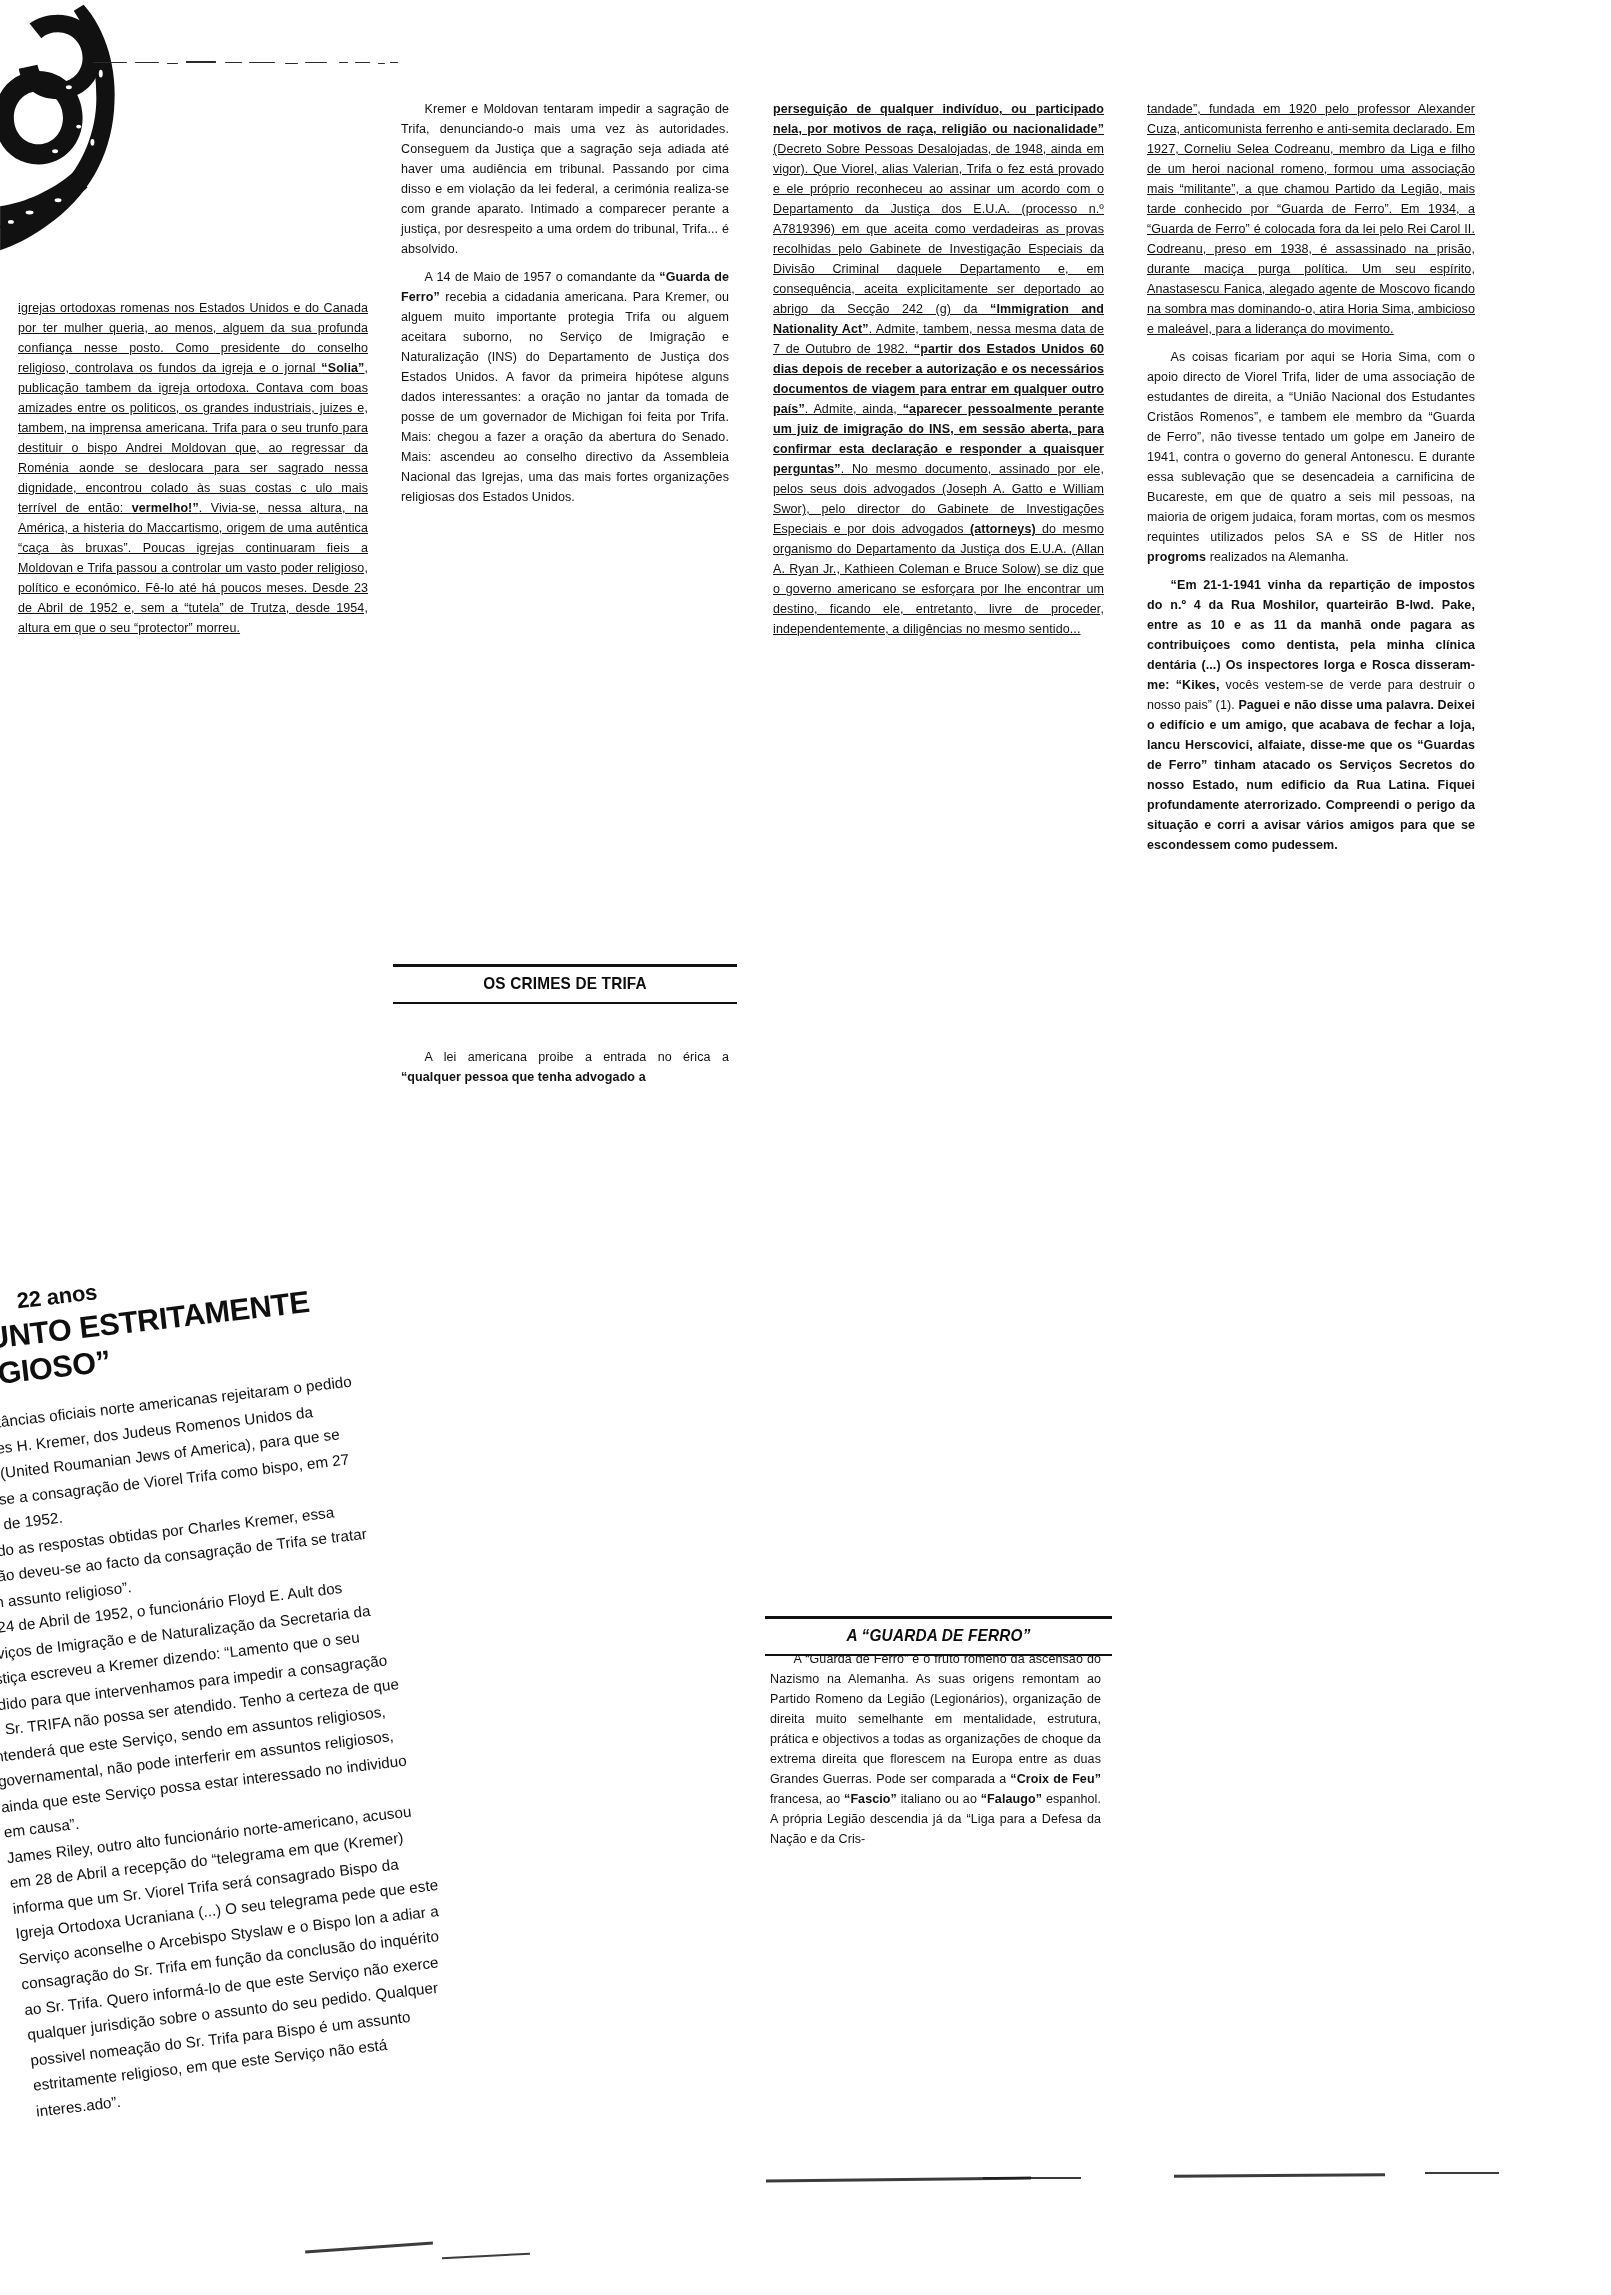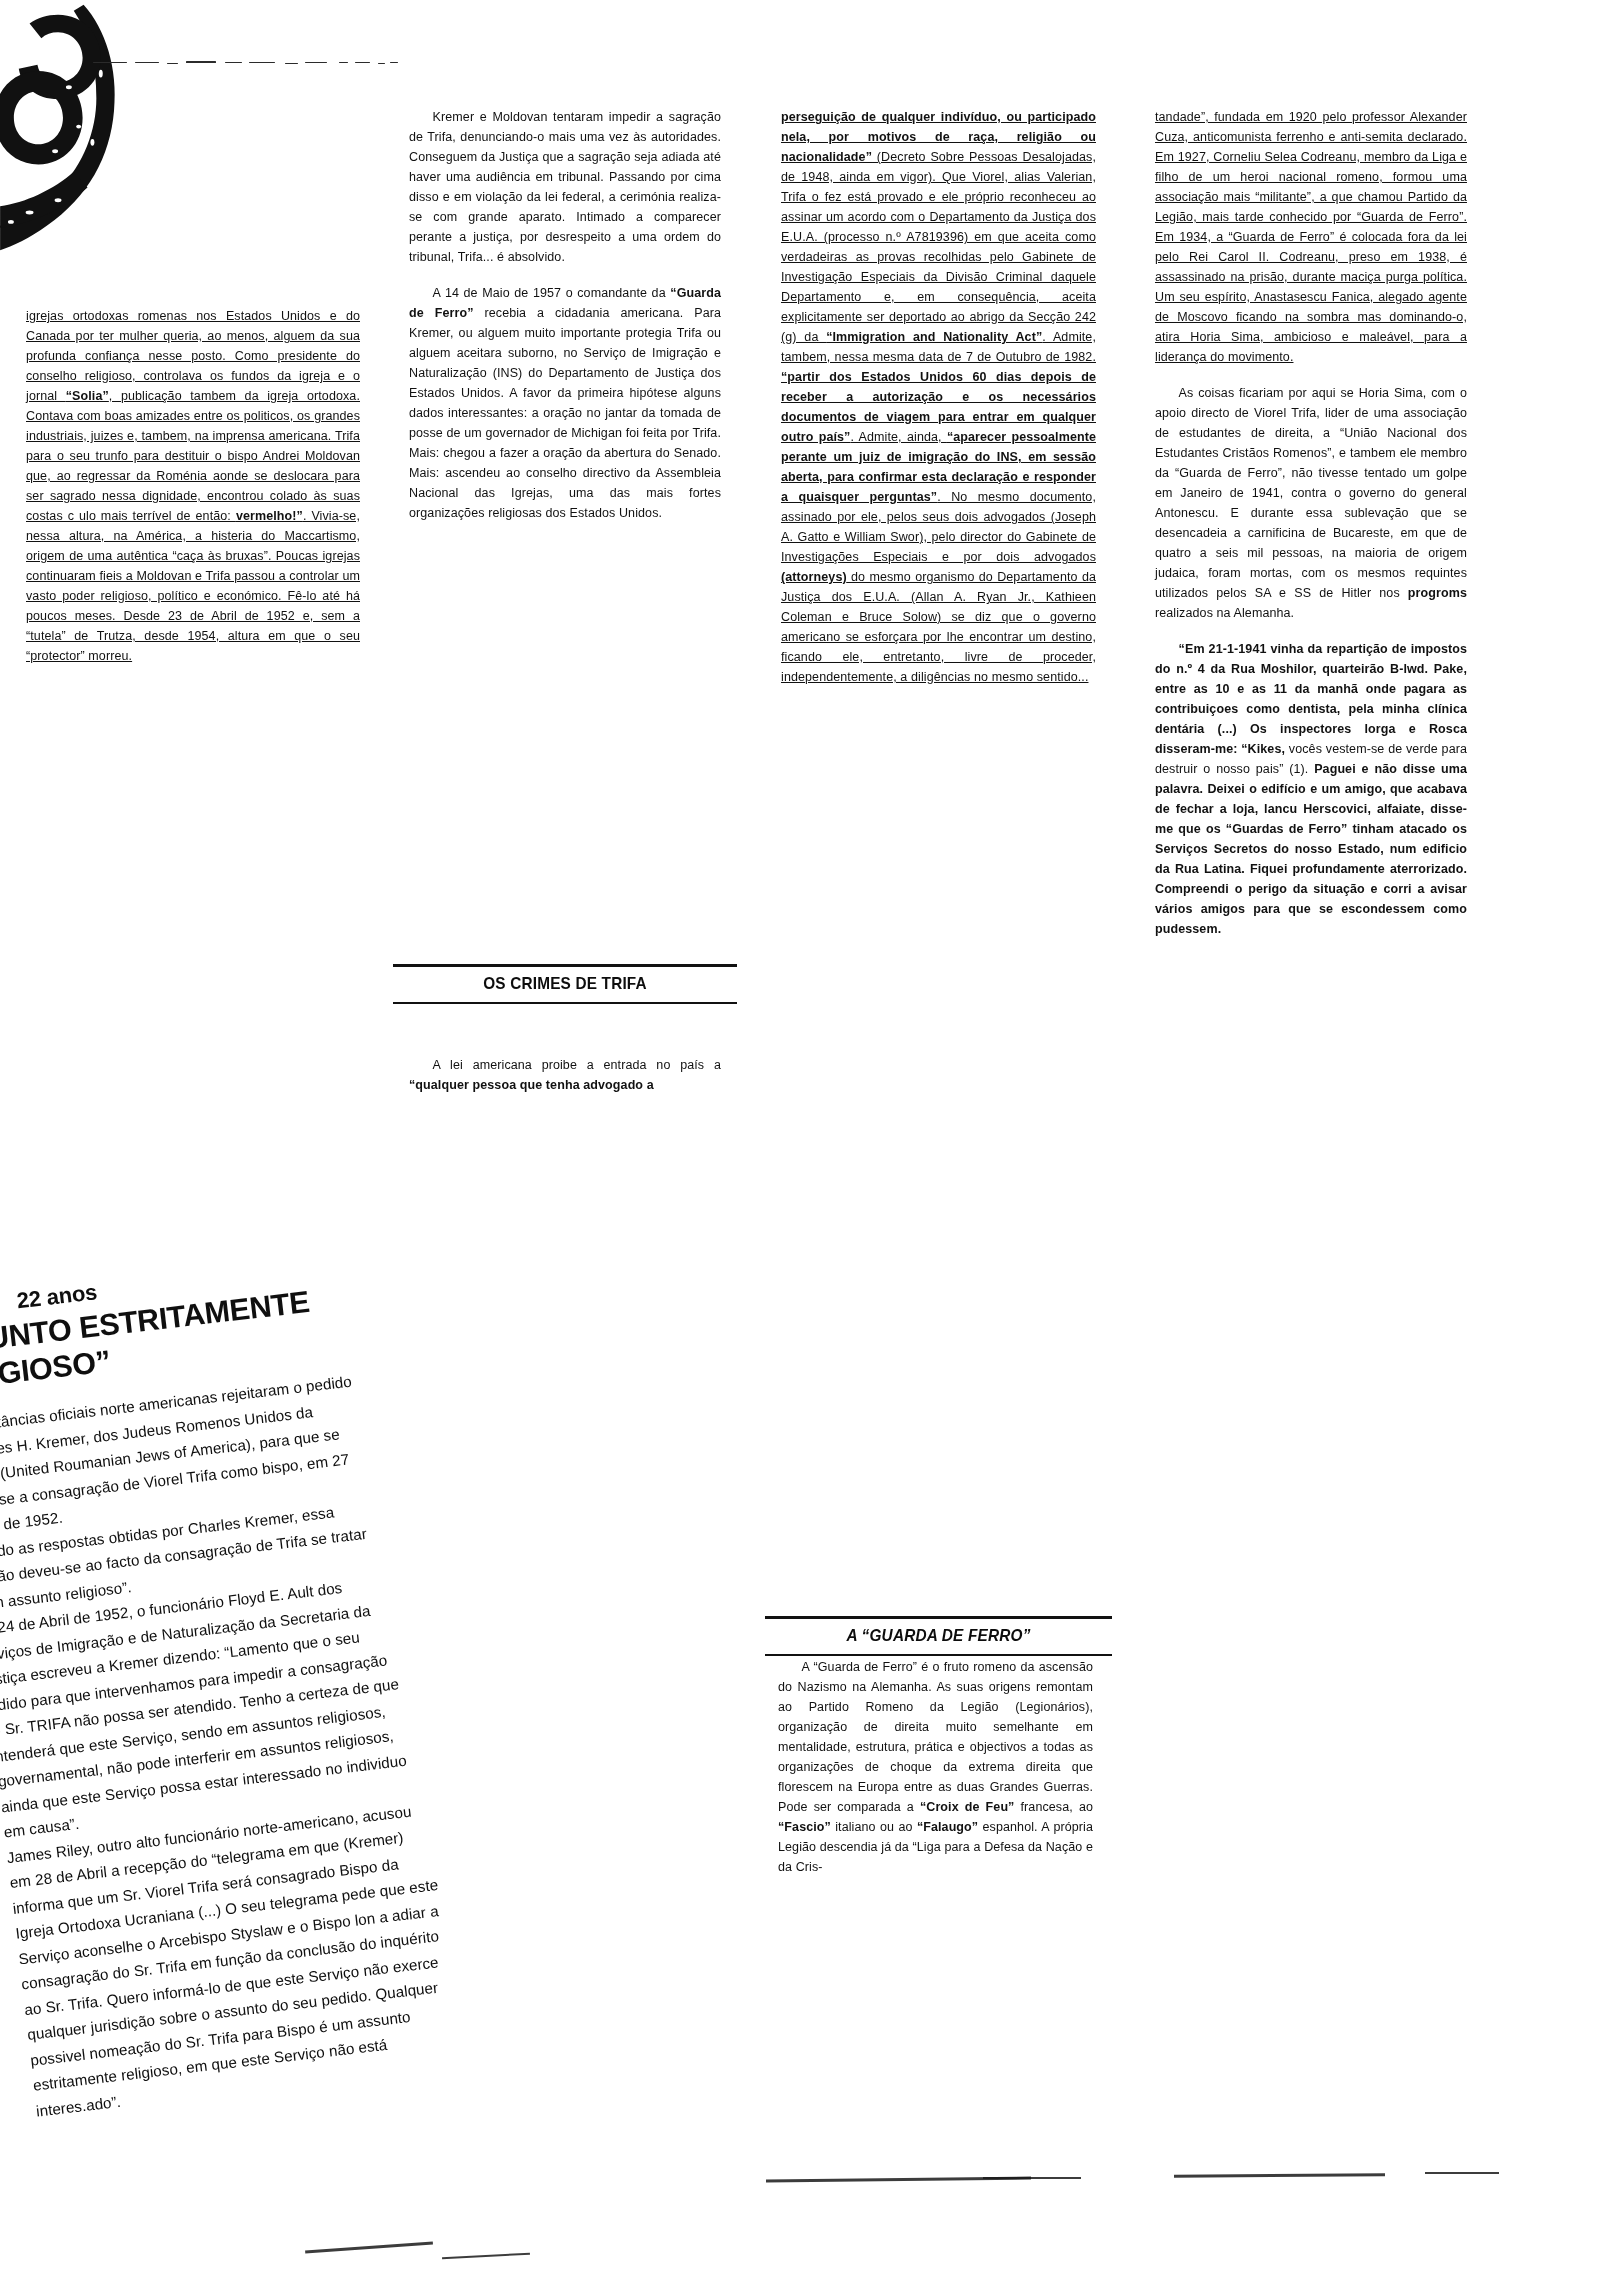--- a/index.html
+++ b/index.html
@@ -49,21 +49,21 @@
     color: #111111;
     font-family: "Liberation Sans", sans-serif;
     font-size: 12.5px;
     line-height: 20px;
     text-align: justify;
     text-justify: inter-word;
     letter-spacing: 0.1px;
     -webkit-font-smoothing: none;
   }
   .col p {
-    margin: 16px;
+    margin: 8px;
     text-indent: 23.6px;
   }
   .col p.noindent { text-indent: 0; text-decoration: underline; }
   .col b, .col strong { font-weight: bold; }
 
   
   #col1 { left: 10px;    top: 290px;  width: 366px; }
   #col2 { left: 393px;  top: 91px;  width: 344px; }
   #col3 { left: 765px; top: 91px;  width: 347px; }
   #col4 { left: 1139px; top: 91px;  width: 344px; }
@@ -202,21 +202,21 @@
       <p><span>A 14 de Maio de 1957 o comandante da </span><b>“Guarda de Ferro”</b><span> recebia a cidadania americana. Para Kremer, ou alguem muito importante protegia Trifa ou alguem aceitara suborno, no Serviço de Imigração e Naturalização (INS) do Departamento de Justiça dos Estados Unidos. A favor da primeira hipótese alguns dados interessantes: a oração no jantar da tomada de posse de um governador de Michigan foi feita por Trifa. Mais: chegou a fazer a oração da abertura do Senado. Mais: ascendeu ao conselho directivo da Assembleia Nacional das Igrejas, uma das mais fortes organizações religiosas dos Estados Unidos.</span></p>
     </div>
 
   <div class="section-head" id="head-crimes">
     <div class="rule-top"></div>
     <div class="head-label">OS CRIMES DE TRIFA</div>
     <div class="rule-bottom"></div>
   </div>
 
   <div class="col" id="col2b" style="left:393px; top:1039px; width:344px;">
-      <p><span>A lei americana proibe a entrada no país a </span><b>“qualquer pessoa que tenha advogado a</b></p>
+      <p><span>A lei americana proibe a entrada no érica a </span><b>“qualquer pessoa que tenha advogado a</b></p>
     </div>
 
   <div class="col" id="col3">
       <p class="noindent"><b>perseguição de qualquer indivíduo, ou participado nela, por motivos de raça, religião ou nacionalidade”</b><span> (Decreto Sobre Pessoas Desalojadas, de 1948, ainda em vigor). Que Viorel, alias Valerian, Trifa o fez está provado e ele próprio reconheceu ao assinar um acordo com o Departamento da Justiça dos E.U.A. (processo n.º A7819396) em que aceita como verdadeiras as provas recolhidas pelo Gabinete de Investigação Especiais da Divisão Criminal daquele Departamento e, em consequência, aceita explicitamente ser deportado ao abrigo da Secção 242 (g) da </span><b>“Immigration and Nationality Act”</b><span>. Admite, tambem, nessa mesma data de 7 de Outubro de 1982. </span><b>“partir dos Estados Unidos 60 dias depois de receber a autorização e os necessários documentos de viagem para entrar em qualquer outro país”</b><span>. Admite, ainda, </span><b>“aparecer pessoalmente perante um juiz de imigração do INS, em sessão aberta, para confirmar esta declaração e responder a quaisquer perguntas”</b><span>. No mesmo documento, assinado por ele, pelos seus dois advogados (Joseph A. Gatto e William Swor), pelo director do Gabinete de Investigações Especiais e por dois advogados </span><b>(attorneys)</b><span> do mesmo organismo do Departamento da Justiça dos E.U.A. (Allan A. Ryan Jr., Kathieen Coleman e Bruce Solow) se diz que o governo americano se esforçara por lhe encontrar um destino, ficando ele, entretanto, livre de proceder, independentemente, a diligências no mesmo sentido...</span></p>
     </div>
 
   <div class="section-head" id="head-guarda">
     <div class="rule-top"></div>
     <div class="head-label">A “GUARDA DE FERRO”</div>
     <div class="rule-bottom"></div>

